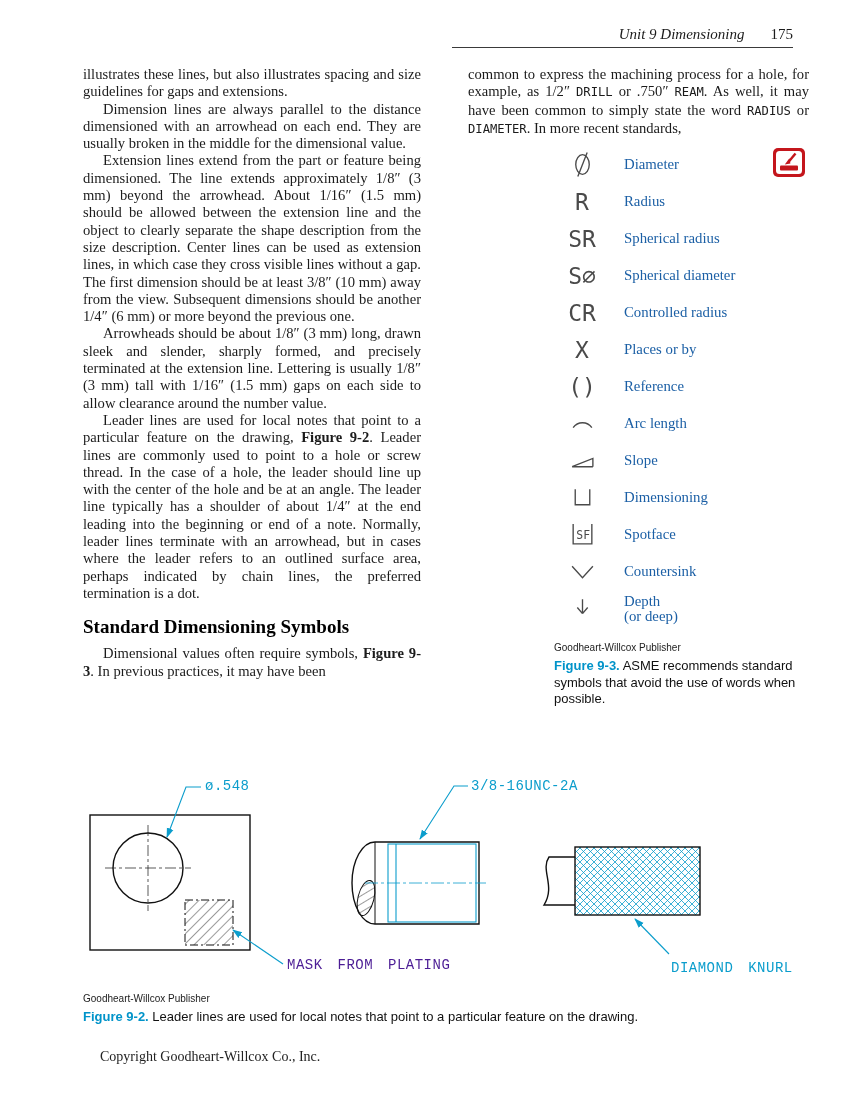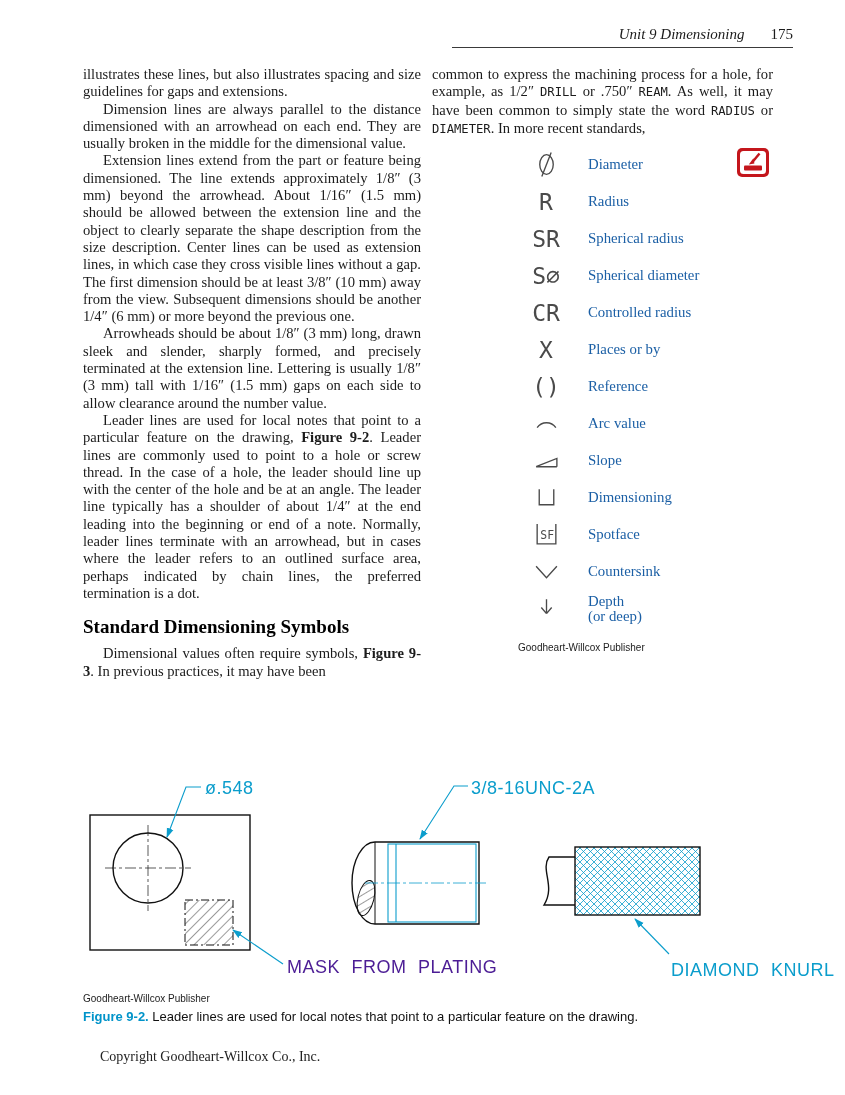--- a/index.html
+++ b/index.html
@@ -8,21 +8,21 @@
     font-family:"Liberation Serif", serif; color:#1b1b1b; overflow:hidden;
   }
   
   .running-head { position:absolute; top:26px; right:52px; font-size:15px; font-style:italic; display:flex; gap:26px; align-items:center; }
   .rh-page { font-style:normal; }
   .head-rule { position:absolute; left:452px; top:47px; width:341px; border-top:1.2px solid #3a3a3a; }
 
   
   .col { position:absolute; top:66px; }
   .col-left  { left:83px;  width:338px; }
-  .col-right { left:432px; width:341px; }
+  .col-right { left:468px; width:341px; }
   .body-p { font-size:14.6px; line-height:17.3px; text-align:justify; margin:0; }
   .indent { text-indent:20px; }
   .figref-bold { font-weight:bold; }
   .section-heading { font-family:"Liberation Serif", serif; font-size:19px; font-weight:bold; margin:14px 0 7px 0; color:#000; }
   .tech { font-family:"DejaVu Sans Mono", monospace; font-size:12.2px; }
 
   
   .symfig { margin:8px 0 0 0; padding-left:86px; position:relative; }
   .symrow { display:flex; align-items:center; height:37px; }
   .sym { width:56px; display:flex; justify-content:center; align-items:center; }
@@ -35,21 +35,21 @@
   .twoline span { display:block; line-height:15px; }
   .gw-icon { position:absolute; right:4px; top:2px; width:32px; height:29px; cursor:pointer; }
 
   .attribution { text-align:left; font-family:"Liberation Sans", sans-serif; font-size:10px; color:#222; margin-top:15px; }
   .figcap { font-family:"Liberation Sans", sans-serif; font-size:13px; line-height:16.5px; color:#111; margin-top:5px; text-align:left; }
   .cap-ref { font-weight:bold; }
 
   
   .fig92 { position:absolute; left:83px; top:778px; width:710px; }
   .fig92-canvas { position:relative; width:710px; height:200px; }
-  .draw-label { position:absolute; font-family:Liberation Sans, sans-serif; font-size:18px; letter-spacing:0.5px; white-space:nowrap; }
+  .draw-label { position:absolute; font-family:Liberation Mono, monospace; font-size:14px; letter-spacing:0.5px; white-space:nowrap; }
   .draw-label.wide { word-spacing:6px; }
 
   .page-footer { position:absolute; left:100px; top:1049px; font-family:Liberation Serif, serif; font-size:14px; color:#222; }
 </style>
 </head>
 <body>
 
 <div class="page">
 
   <div class="running-head">
@@ -122,21 +122,21 @@
         <span class="sym symtext">()</span>
         <span class="symlabel">Reference</span>
       </div>
 
       <div class="symrow">
         <span class="sym">
           <svg class="symsvg" viewBox="0 0 26 26">
               <path d="M4 17 A 11 11 0 0 1 22 17"></path>
             </svg>
         </span>
-        <span class="symlabel">Arc value</span>
+        <span class="symlabel">Arc length</span>
       </div>
 
       <div class="symrow">
         <span class="sym">
           <svg class="symsvg" viewBox="0 0 26 26">
               <path d="M3 19 L23 19 M3 19 L23 11 L23 19"></path>
             </svg>
         </span>
         <span class="symlabel">Slope</span>
       </div>
@@ -176,20 +176,21 @@
               <path d="M13 4 L13 18 M13 18 L8 12 M13 18 L18 12"></path>
             </svg>
         </span>
         <span class="symlabel twoline">
             <span>Depth</span>
             <span>(or deep)</span>
           </span>
       </div>
 
       <div class="attribution">Goodheart-Willcox Publisher</div>
+      <figcaption class="figcap"><b class="cap-ref" style="color:#0093c9">Figure 9-3.</b><span> ASME recommends standard symbols that avoid the use of words when possible.</span></figcaption>
     </figure>
   </div>
 
   <figure class="fig92" style="margin:0">
     <div class="fig92-canvas">
       <svg width="710" height="200" viewBox="0 0 710 200">
         <defs>
           <pattern id="hatch1" width="7" height="7" patternTransform="rotate(45)" patternUnits="userSpaceOnUse">
             <line x1="0" y1="0" x2="0" y2="7" stroke="#3a3a3a" stroke-width="1"></line>
           </pattern>

